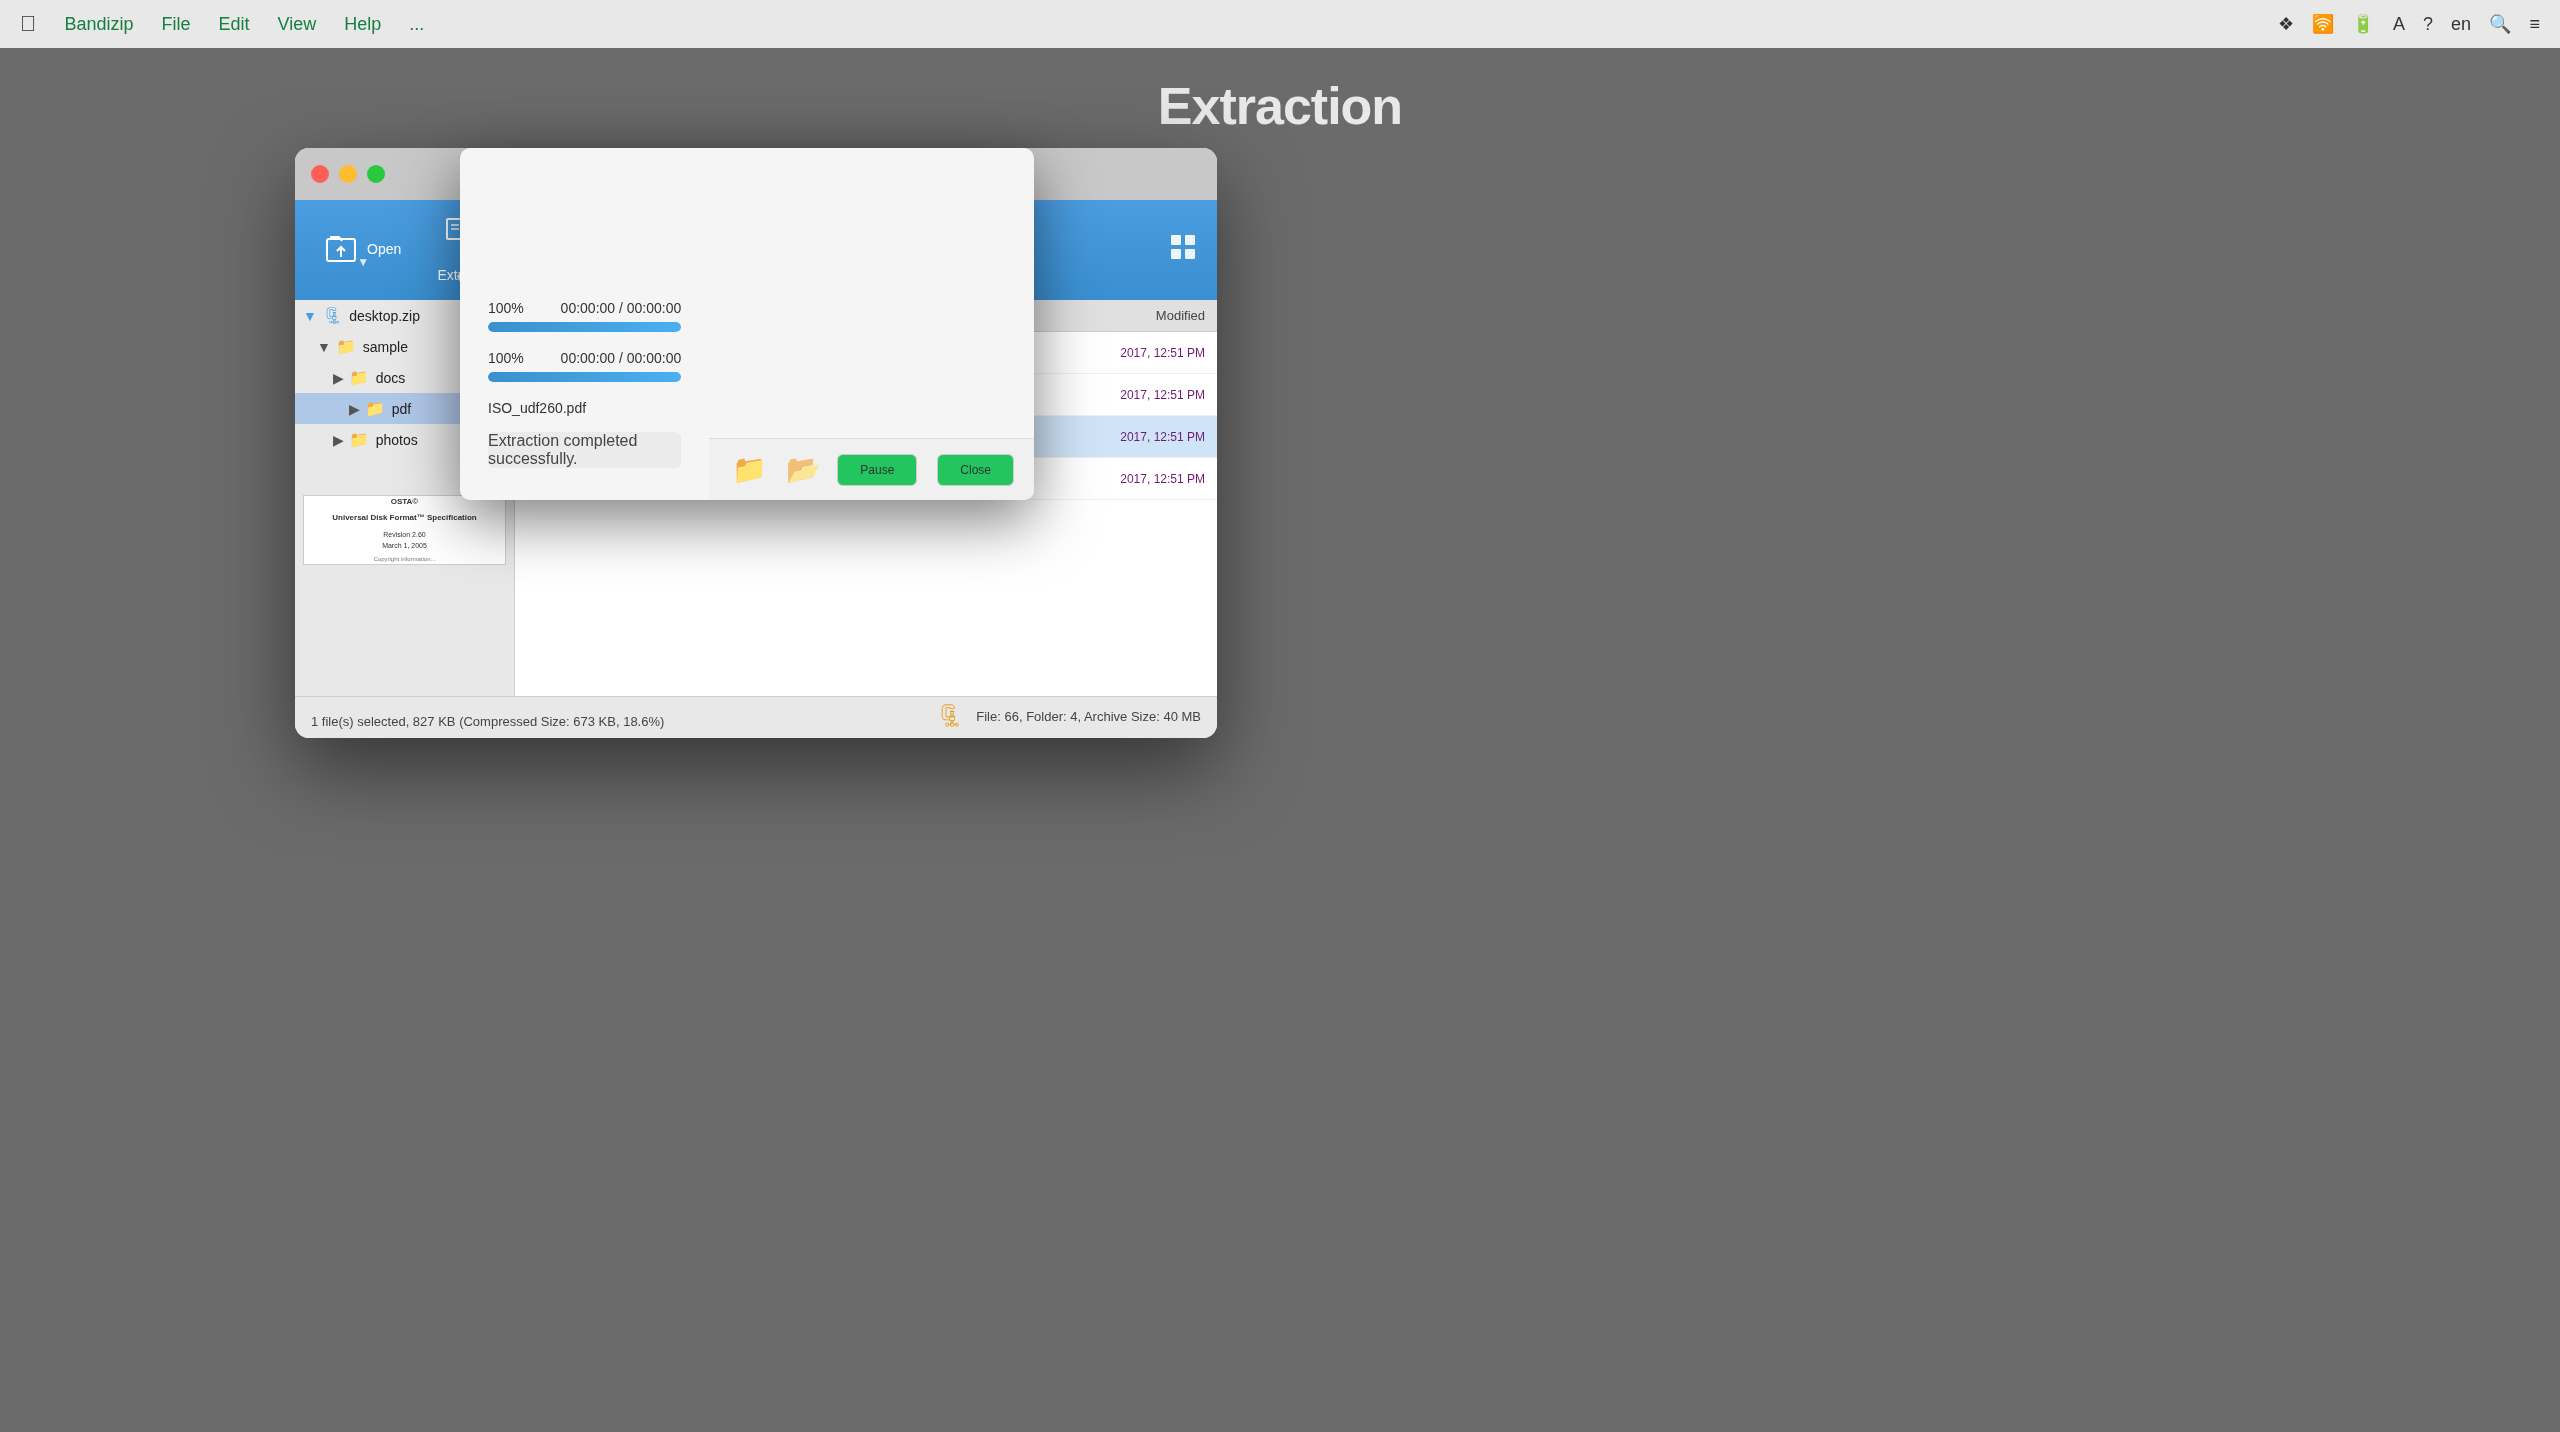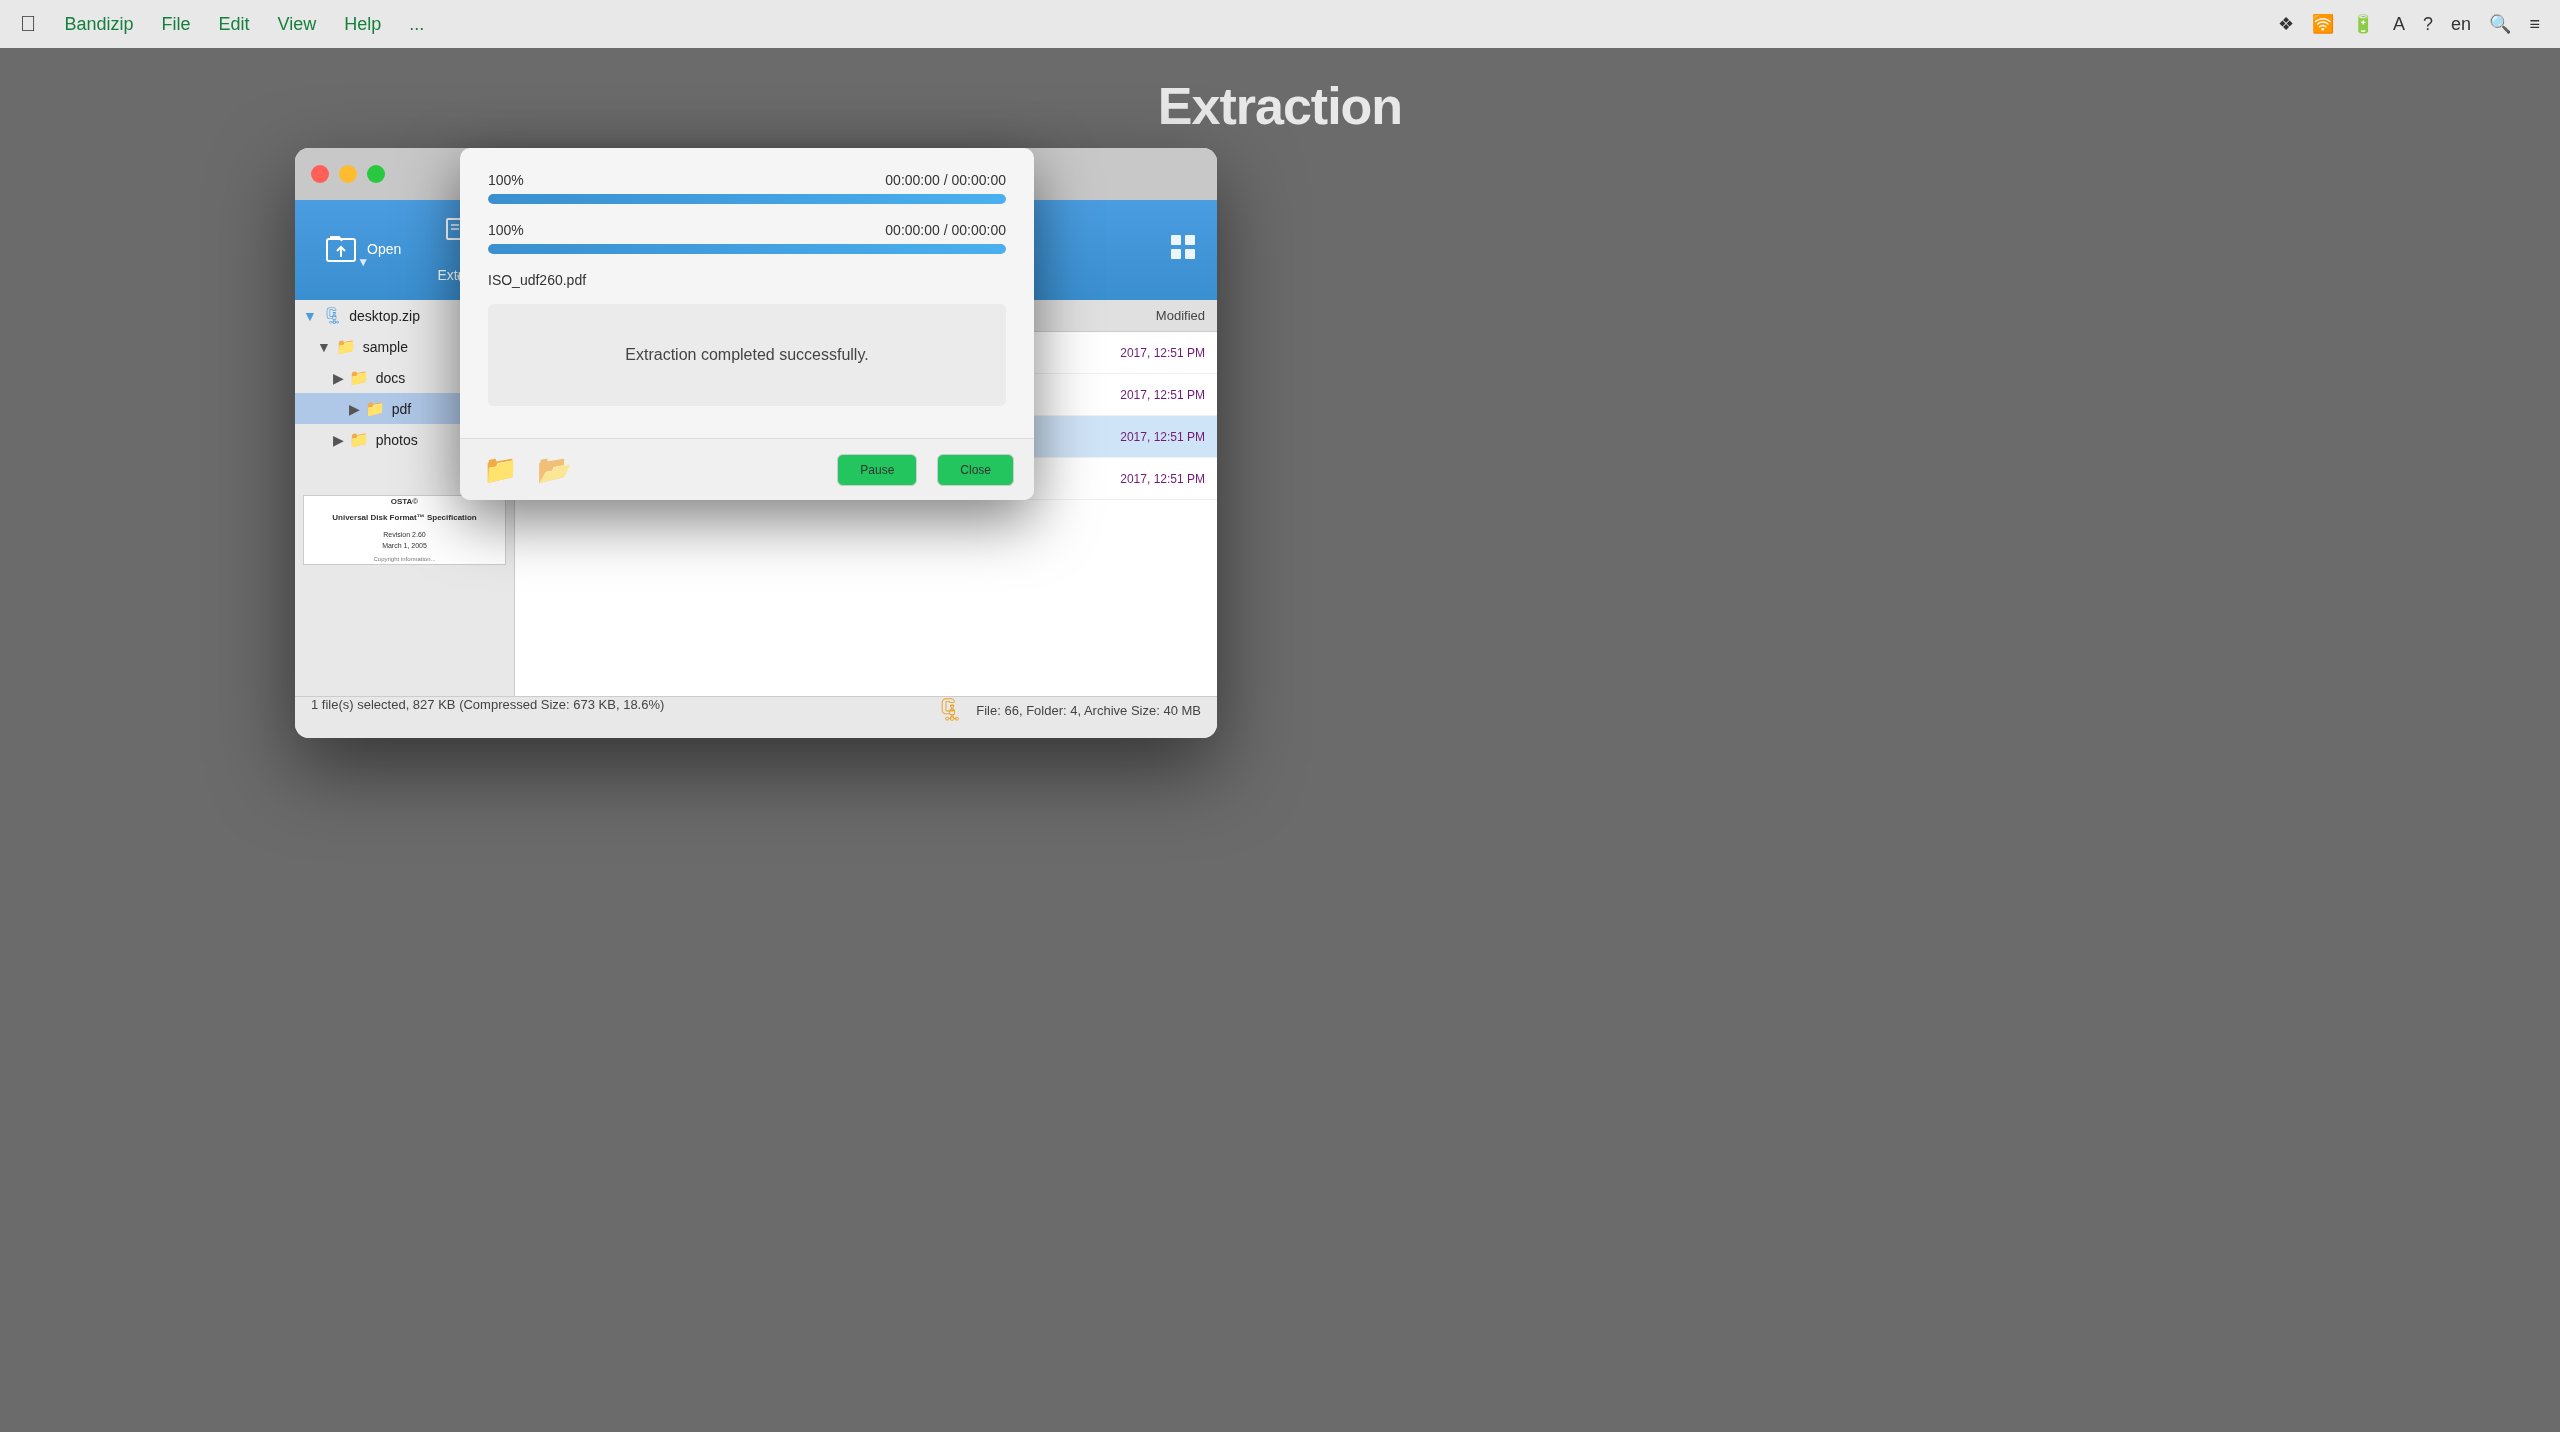--- a/index.html
+++ b/index.html
@@ -238,22 +238,22 @@
     .file-row-icon { color: #e8a020; font-size: 16px; }
     .file-row-name { flex: 1; }
     .file-row-modified { width: 150px; text-align: right; font-size: 12px; color: #701a75; }
 
     
     .status-bar {
       height: 42px;
       background: #e8e8e8;
       border-top: 1px solid #ccc;
       display: flex;
-      align-items: flex-start;
-      padding: 0 16px;
+      align-items: flex-end;
+      padding: 9px 16px;
       font-size: 13px;
       color: #444;
       flex-shrink: 0;
     }
 
     .status-right {
       margin-left: auto;
       display: flex;
       align-items: center;
       gap: 12px;
@@ -265,21 +265,21 @@
       top: 148px;
       left: 460px;
       width: 574px;
       height: 352px;
       background: #f5f5f5;
       border-radius: 10px;
       box-shadow: 0 20px 60px rgba(0,0,0,0.5);
       z-index: 200;
       overflow: hidden;
       display: flex;
-      flex-direction: column;
+      align-items: flex-end;
     }
 
     .dialog-body {
       flex: 1;
       padding: 24px 28px 16px;
       display: flex;
       flex-direction: column;
       gap: 0;
     }
 

